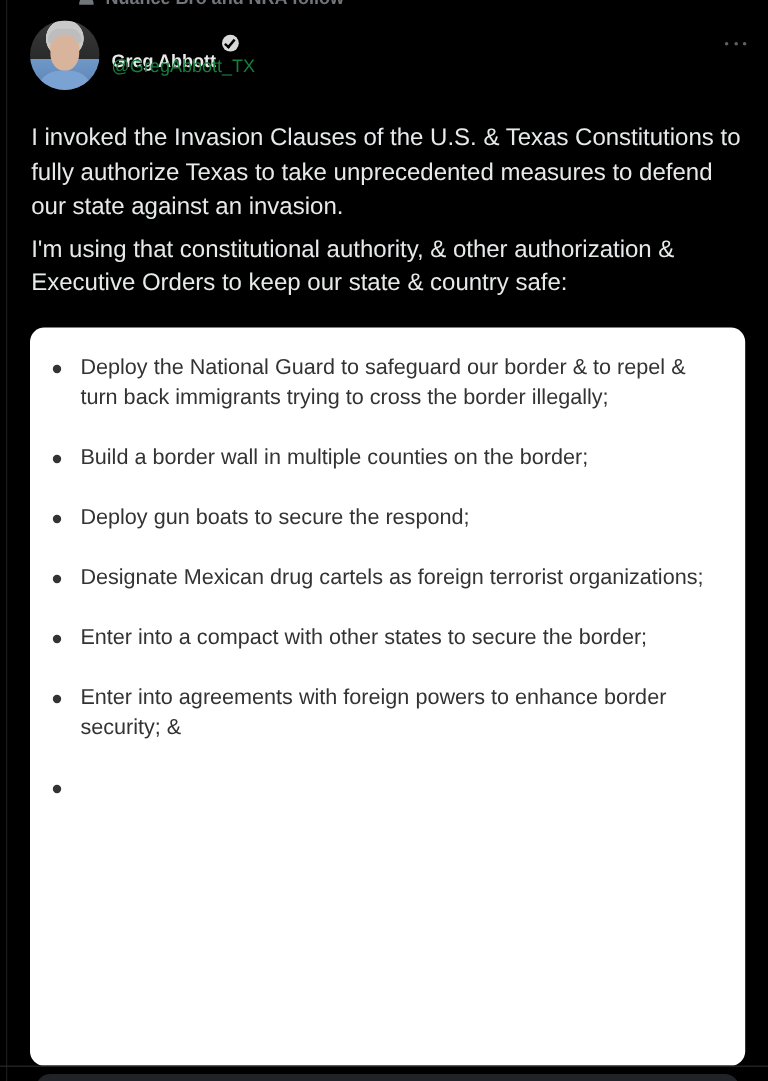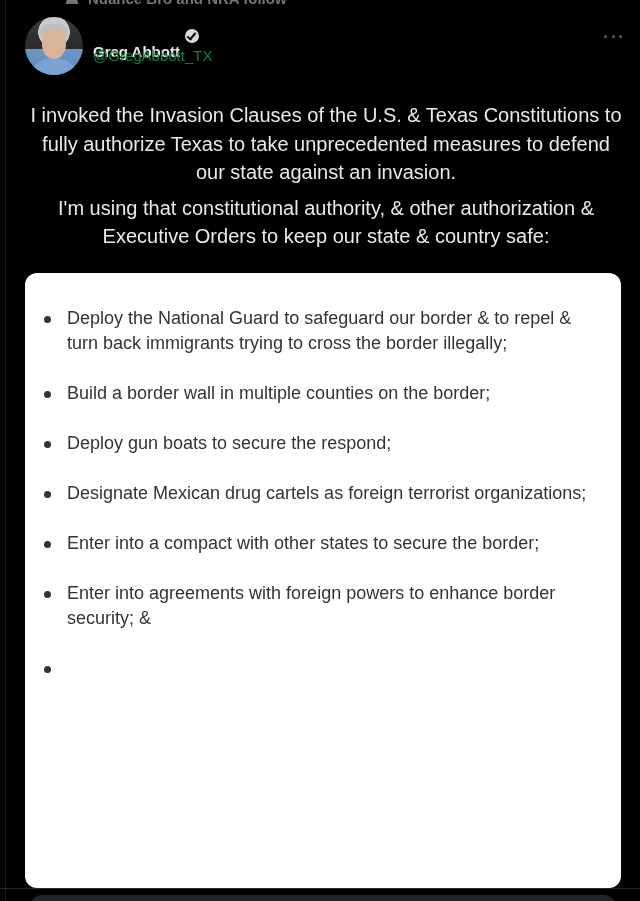--- a/index.html
+++ b/index.html
@@ -149,21 +149,20 @@
     position: absolute;
     left: 26px;
     top: 101px;
     width: 600px;
     font-size: 20px;
     line-height: 28.5px;
     color: #e7e9ea;
   }
   .tweet-text p {
     margin: 0 0 7px 0;
-    text-align: center;
   }
   .media-card {
     position: absolute;
     left: 25px;
     top: 273px;
     width: 596px;
     height: 615px;
     background: #ffffff;
     border-radius: 12px;
     box-sizing: border-box;
@@ -174,21 +173,20 @@
     margin: 0;
     padding: 0;
   }
   .media-card li {
     position: relative;
     padding-left: 42px;
     font-size: 18px;
     line-height: 25px;
     color: #333333;
     margin-bottom: 25px;
-    margin-top: 12px;
   }
   .media-card li .bullet {
     position: absolute;
     left: 19px;
     top: 10px;
     width: 7px;
     height: 7px;
     border-radius: 50%;
     background: #333333;
   }

